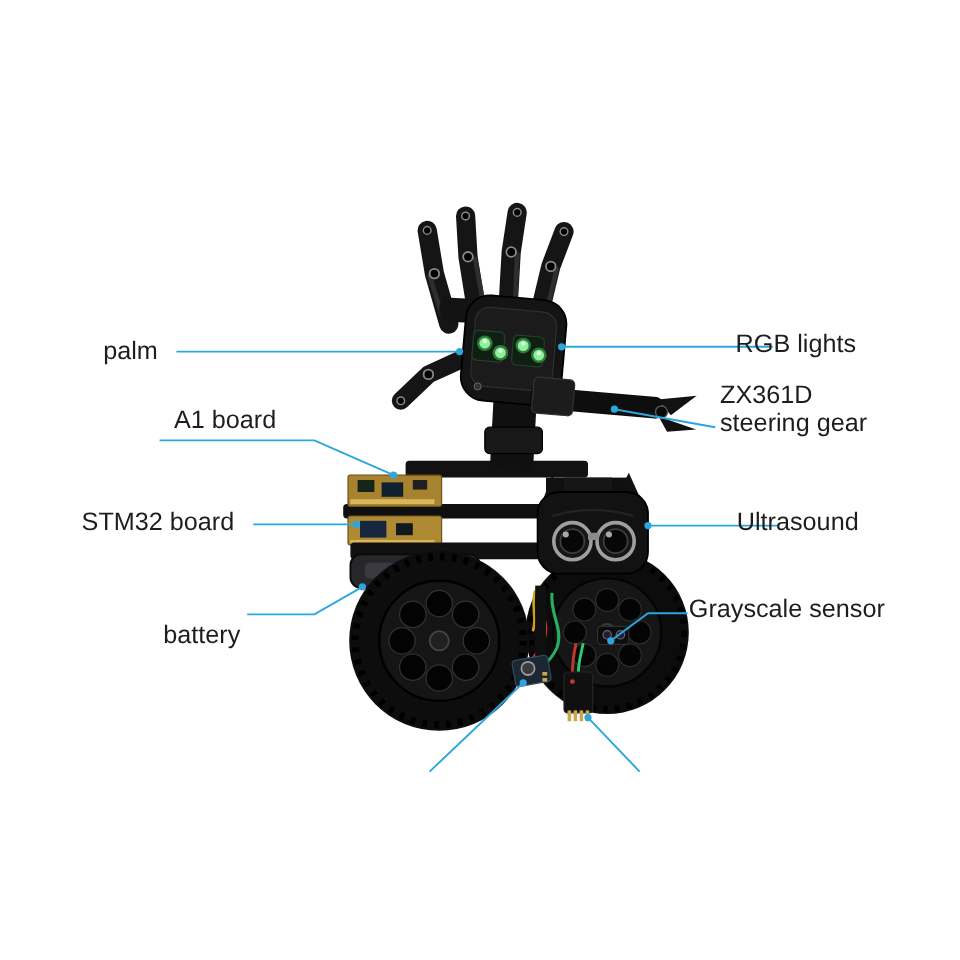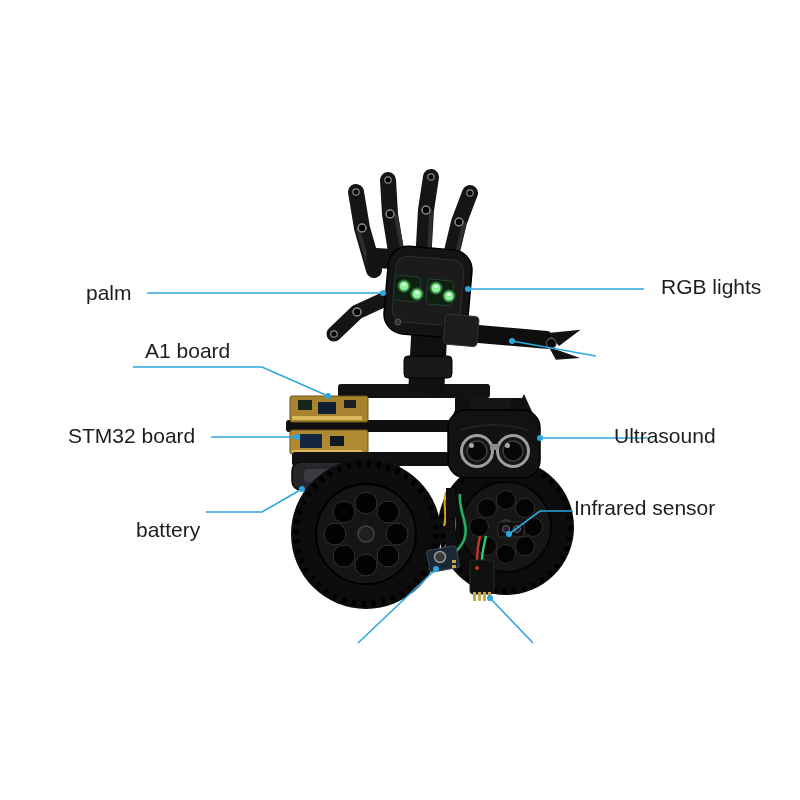--- a/index.html
+++ b/index.html
@@ -252,22 +252,24 @@
         <circle class="leader-dot" cx="436" cy="569" r="3"></circle>
       </g>
       <g>
         <line class="leader" x1="533" y1="643" x2="490" y2="598"></line>
         <circle class="leader-dot" cx="490" cy="598" r="3"></circle>
       </g>
     </g>
   </svg>
 
   <div class="label" style="left:86px; top:281px;">palm</div>
-  <div class="label" style="left:661px; top:275px;">RGB lights</div>
+  <div class="label" style="left:613px; top:275px;">RGB lights</div>
   <div class="label" style="left:123px; top:339px;margin-left:22px;">A1 board</div>
   <div class="label" style="left:600px; top:318px;">
+    <div>ZX361D</div>
+    <div>steering gear</div>
   </div>
   <div class="label" style="left:68px; top:424px;">STM32 board</div>
   <div class="label" style="left:614px; top:424px;text-align:center;">Ultrasound</div>
   <div class="label" style="left:136px; top:518px;">battery</div>
-  <div class="label" style="left:574px; top:496px;">Infrared sensor</div>
+  <div class="label" style="left:574px; top:496px;">Grayscale sensor</div>
 
 </div>
 
 </body></html>

